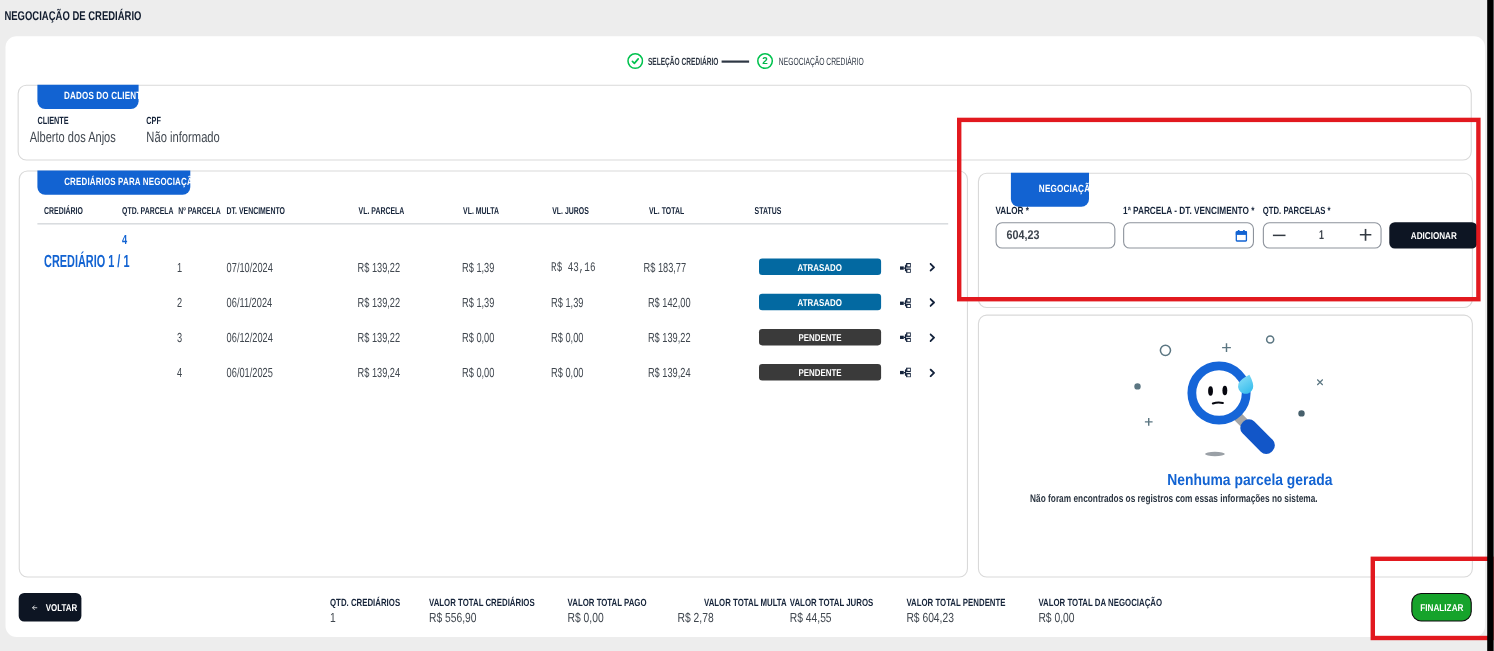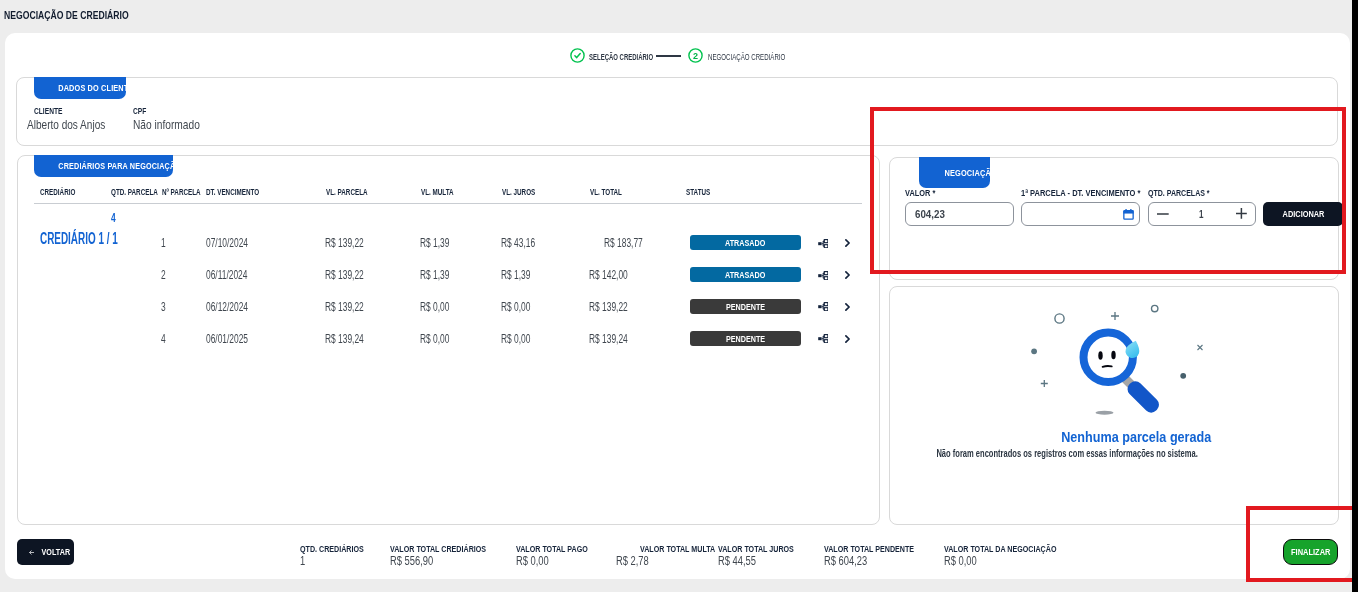--- a/index.html
+++ b/index.html
@@ -85,22 +85,22 @@
 <div class="hdr" style="left:686px; top:187px;"><span class="t">STATUS</span></div>
 <div class="abs" style="left:34px; top:203px; width:828px; height:1px; background:#c9cdd2;"></div>
 
 <div class="abs blue" style="left:40px; top:211px; font-weight:bold; font-size:16px;margin-top:19px;"><span class="t" style="transform:scaleX(0.62);">CREDIÁRIO 1 / 1</span></div>
 <div class="abs blue" style="left:111px; top:211px; font-weight:bold; font-size:12px;"><span class="t">4</span></div>
 
 <div class="val" style="left:161px; top:236px;"><span class="t">1</span></div>
 <div class="val" style="left:205.5px; top:236px;"><span class="t">07/10/2024</span></div>
 <div class="val" style="left:325px; top:236px;"><span class="t">R$ 139,22</span></div>
 <div class="val" style="left:419.5px; top:236px;"><span class="t">R$ 1,39</span></div>
-<div class="val" style="left:501px; top:236px;"><span class="t">R$ 43,16</span></div>
-<div class="val" style="left:604px; top:236px;"><span class="t">R$ 183,77</span></div>
+<div class="val" style="left:501px; top:236px;font-family:Liberation Mono, monospace;"><span class="t">R$ 43,16</span></div>
+<div class="val" style="left:585px; top:236px;"><span class="t">R$ 183,77</span></div>
 <div class="chip chip-red" style="left:690px; top:235px;">
     <span class="tc" style="transform:scaleX(0.8);">ATRASADO</span>
   </div>
 <svg class="abs" style="left:817.5px; top:238.7px;" width="10.4" height="9.2" viewBox="0 0 10.4 9.2">
     <use href="#tree"></use>
   </svg>
 <svg class="abs" style="left:844.8px; top:239.3px;" width="5.2" height="8" viewBox="0 0 5.2 8">
     <use href="#chev"></use>
   </svg>
 

